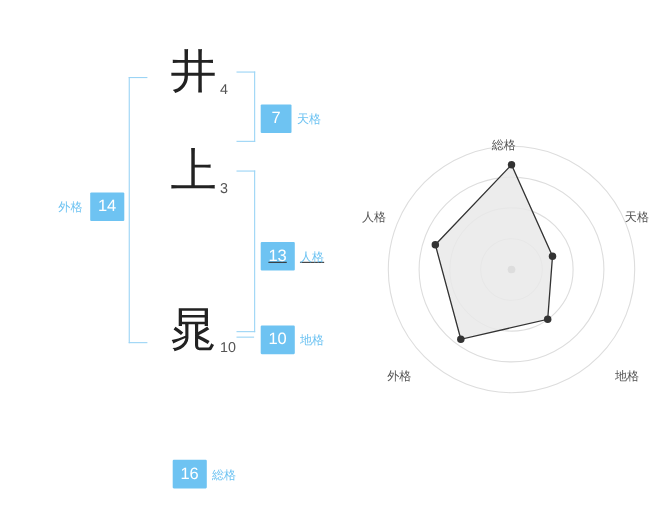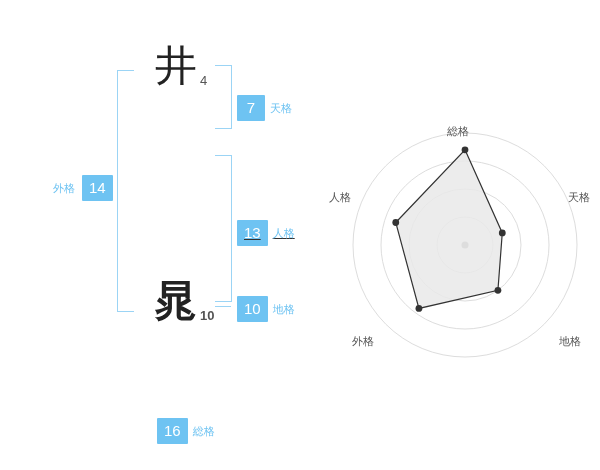--- a/index.html
+++ b/index.html
@@ -43,21 +43,21 @@
   .kanji .strokes {
     font-family: "Liberation Sans", sans-serif;
     font-size: 13px;
     color: #555555;
     vertical-align: bottom;
     margin-left: 3px;
   }
 
   .kanji-1 { left: 120px; top: 35px; }
   .kanji-2 { left: 120px; top: 125px; }
-  .kanji-3 { left: 120px; top: 270px; font-weight: bold; }
+  .kanji-3 { left: 120px; top: 270px; }
 
   
   .badge-group {
     position: absolute;
     display: flex;
     align-items: center;
     gap: 5px;
   }
   .badge {
     background: #6ec3f2;
@@ -163,20 +163,23 @@
 
   <div class="name-panel">
 
     <div class="brk brk-gai"></div>
     <div class="brk brk-ten"></div>
     <div class="brk brk-jin"></div>
     <div class="brk brk-chi"></div>
 
     <div class="kanji kanji-1">
       <span>井</span><span class="strokes">4</span>
+    </div>
+    <div class="kanji kanji-2">
+      <span>上</span><span class="strokes">3</span>
     </div>
     <div class="kanji kanji-3">
       <span>晁</span><span class="strokes">10</span>
     </div>
 
     <div class="badge-group bg-tenkaku">
       <span class="badge">7</span>
       <span class="badge-label">天格</span>
     </div>
 

